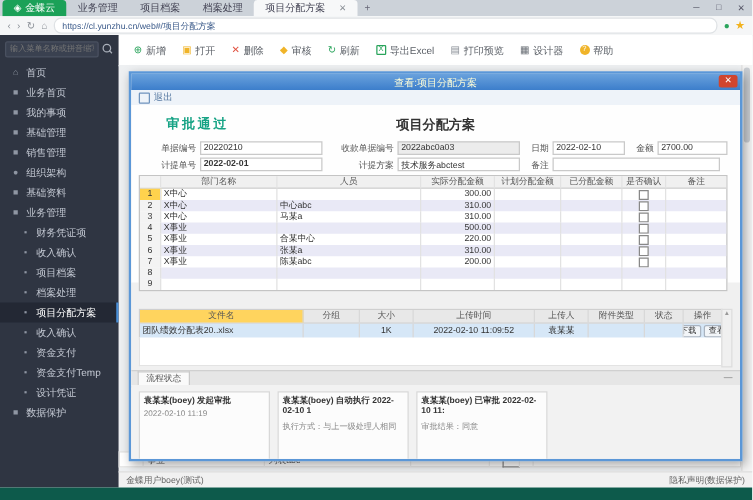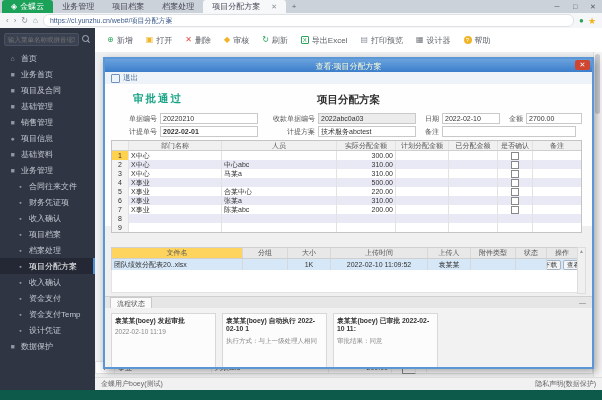--- a/index.html
+++ b/index.html
@@ -176,45 +176,41 @@
       <div class="mitem">
           <span class="micon">⌂</span>
           <span>首页</span>
         </div>
       <div class="mitem">
           <span class="micon">■</span>
           <span>业务首页</span>
         </div>
       <div class="mitem">
           <span class="micon">■</span>
-          <span>项目及合同</span>
+          <span>我的事项</span>
         </div>
       <div class="mitem">
           <span class="micon">■</span>
           <span>基础管理</span>
         </div>
       <div class="mitem">
           <span class="micon">■</span>
           <span>销售管理</span>
         </div>
       <div class="mitem">
           <span class="micon">●</span>
-          <span>项目信息</span>
+          <span>组织架构</span>
         </div>
       <div class="mitem">
           <span class="micon">■</span>
           <span>基础资料</span>
         </div>
       <div class="mitem">
           <span class="micon">■</span>
           <span>业务管理</span>
-        </div>
-      <div class="mitem mitem-child">
-          <span class="micon">▪</span>
-          <span>合同往来文件</span>
         </div>
       <div class="mitem mitem-child">
           <span class="micon">▪</span>
           <span>财务凭证项</span>
         </div>
       <div class="mitem mitem-child">
           <span class="micon">▪</span>
           <span>收入确认</span>
         </div>
       <div class="mitem mitem-child">

